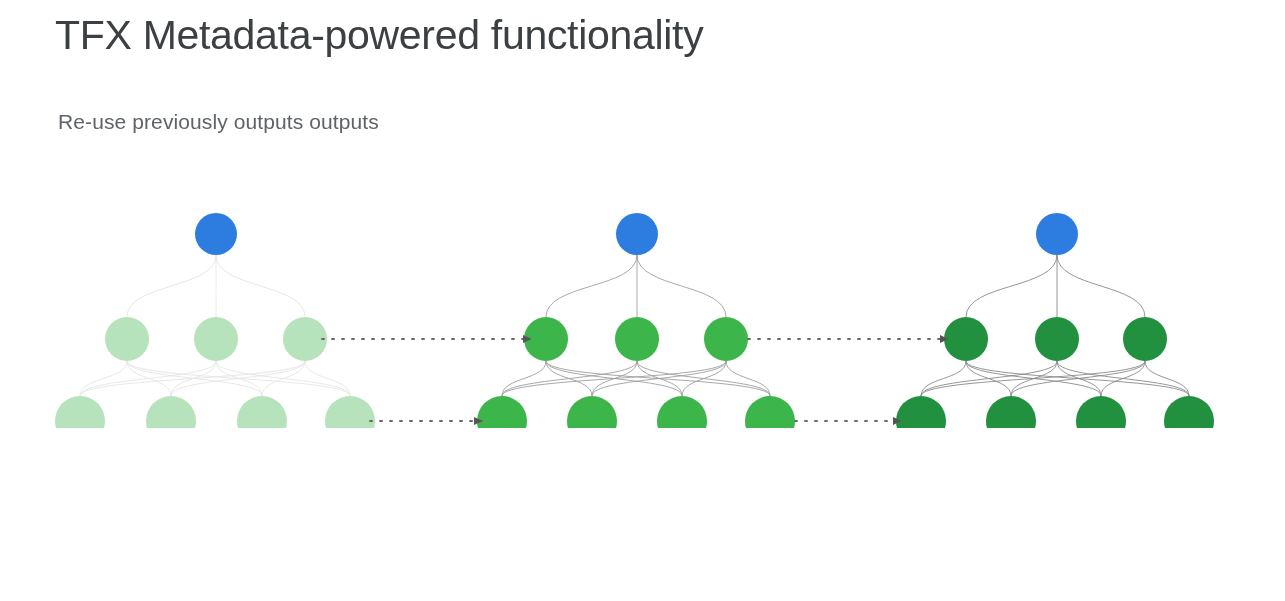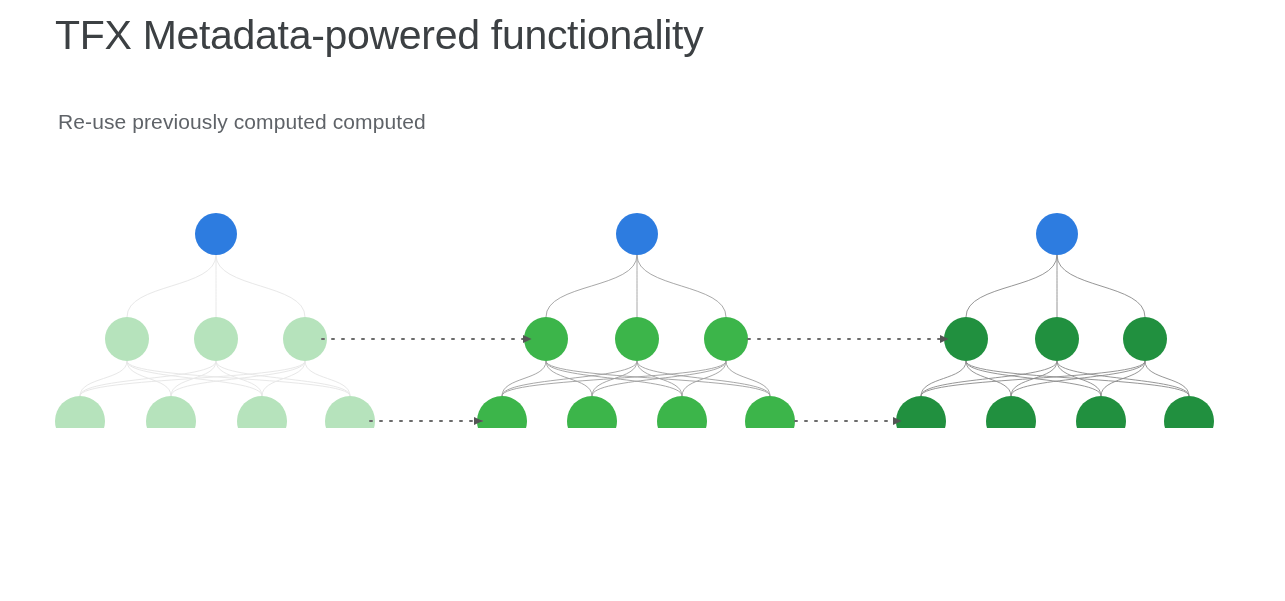--- a/index.html
+++ b/index.html
@@ -51,21 +51,21 @@
     background: #fafafa;
     border-top: 1px solid #f2f2f2;
   }
 </style>
 </head>
 <body>
 
 <div id="slide">
 
   <div id="title">TFX Metadata-powered functionality</div>
-  <div id="subtitle">Re-use previously computed computed</div>
+  <div id="subtitle">Re-use previously outputs outputs</div>
 
   <svg id="diagram" viewBox="0 0 1285 601" xmlns="http://www.w3.org/2000/svg">
     <defs>
       <marker id="arrow-head" markerWidth="9" markerHeight="9" refX="8" refY="4.5" orient="auto" markerUnits="userSpaceOnUse">
         <path d="M0,0.6 L8.6,4.5 L0,8.4 Z" fill="#555555"></path>
       </marker>
     </defs>
     <g id="diagram-content">
         <g>
           <g>

